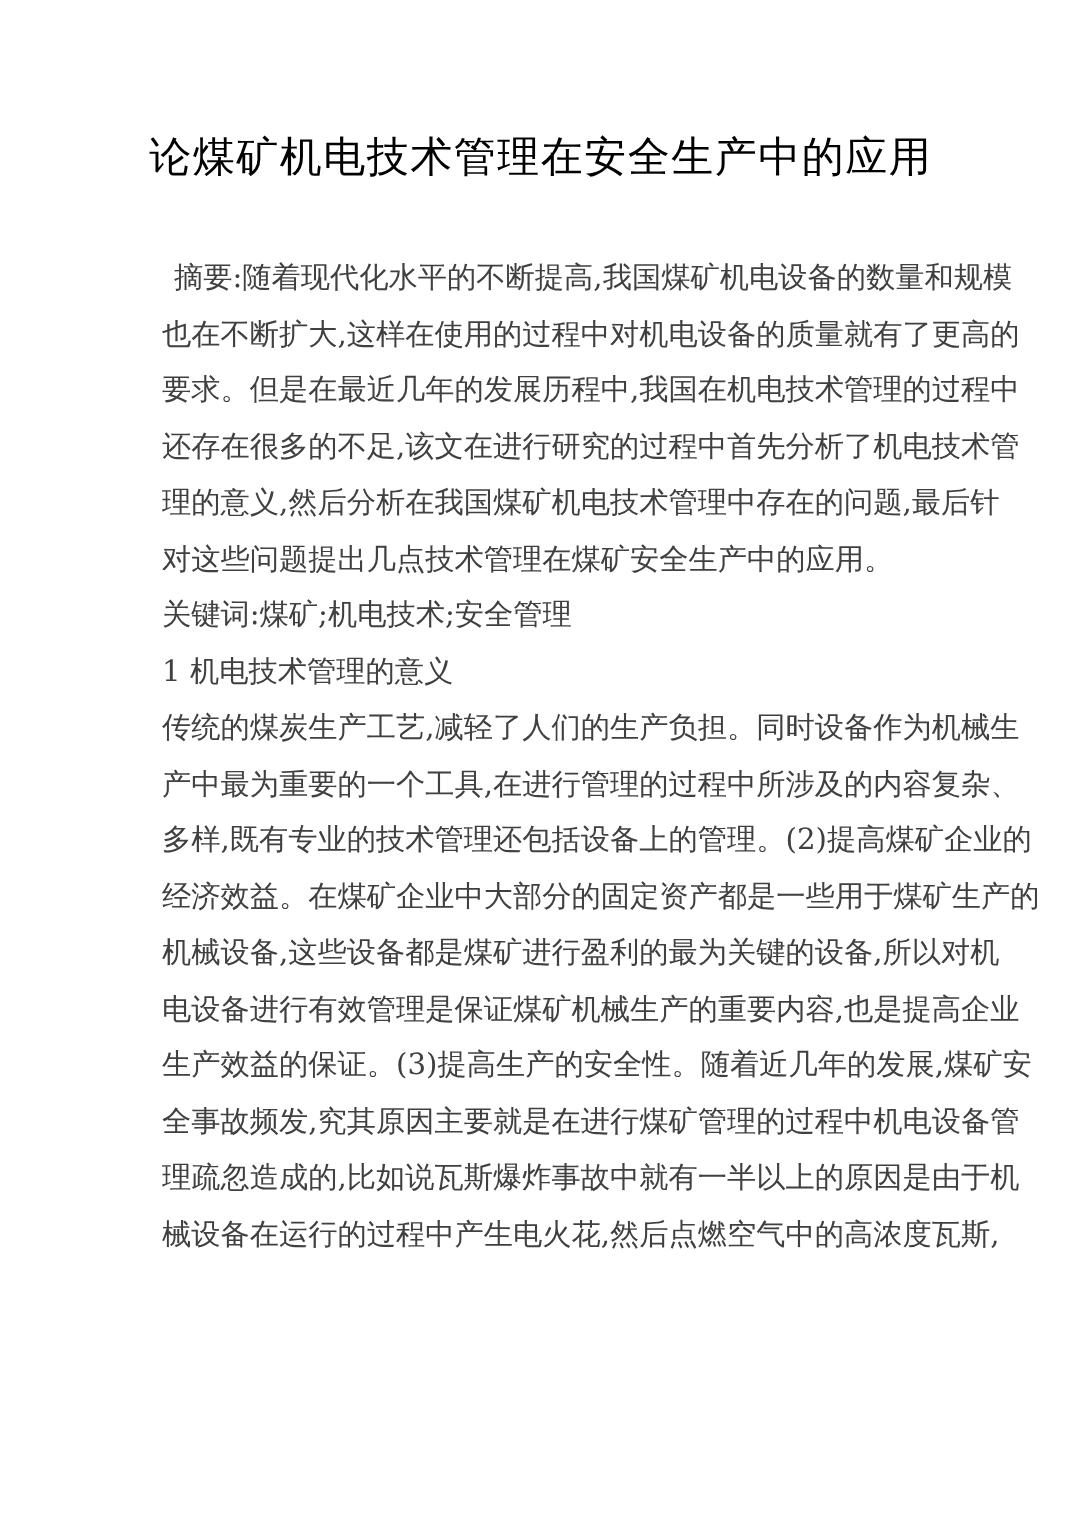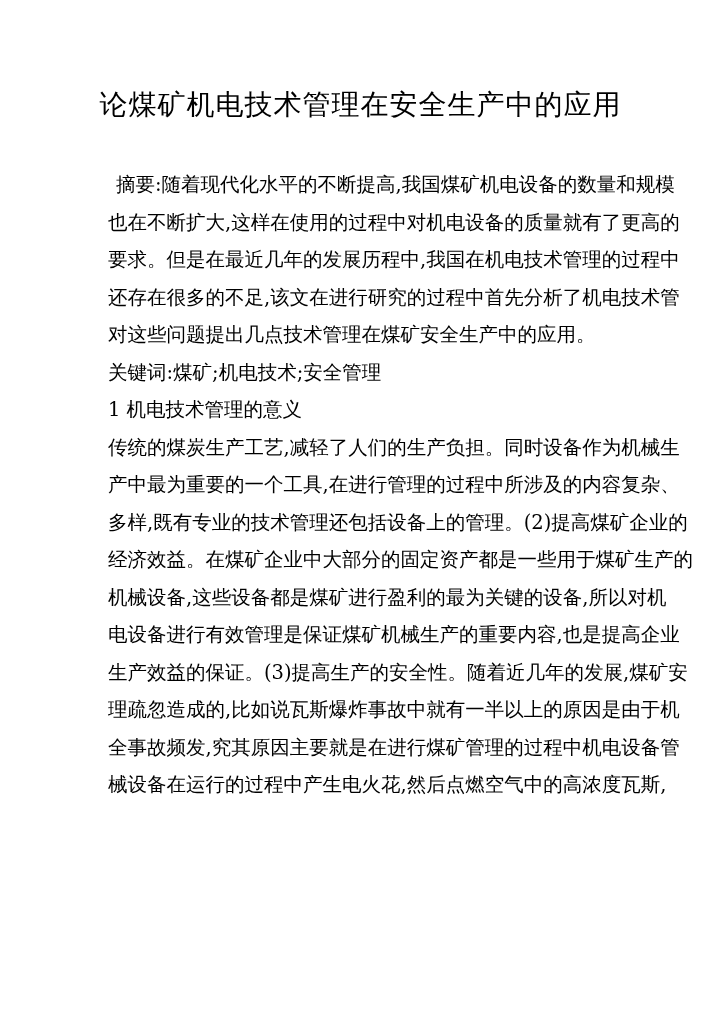--- a/index.html
+++ b/index.html
@@ -43,21 +43,21 @@
       width: 506px;
     }
     .line {
       display: block;
       height: 37.5px;
       line-height: 37.5px;
       font-size: 19.5px;
       white-space: nowrap;
       text-align: justify;
       text-align-last: justify;
-      color: #000000;
+      color: #404040;
     }
     .line.short {
       text-align-last: left;
     }
     .line.indent {
       padding-left: 8px;
     }
   </style>
 </head>
 <body>
@@ -66,34 +66,35 @@
 
   <h1 class="title">论煤矿机电技术管理在安全生产中的应用</h1>
 
   <div class="body">
 
     <div>
       <span class="line indent">摘要:随着现代化水平的不断提高,我国煤矿机电设备的数量和规模</span>
       <span class="line">也在不断扩大,这样在使用的过程中对机电设备的质量就有了更高的</span>
       <span class="line">要求。但是在最近几年的发展历程中,我国在机电技术管理的过程中</span>
       <span class="line">还存在很多的不足,该文在进行研究的过程中首先分析了机电技术管</span>
+      <span class="line">理的意义,然后分析在我国煤矿机电技术管理中存在的问题,最后针</span>
       <span class="line short">对这些问题提出几点技术管理在煤矿安全生产中的应用。</span>
     </div>
 
     <span class="line short">关键词:煤矿;机电技术;安全管理</span>
 
     <span class="line short">1 机电技术管理的意义</span>
 
     <div>
       <span class="line">传统的煤炭生产工艺,减轻了人们的生产负担。同时设备作为机械生</span>
       <span class="line">产中最为重要的一个工具,在进行管理的过程中所涉及的内容复杂、</span>
       <span class="line">多样,既有专业的技术管理还包括设备上的管理。(2)提高煤矿企业的</span>
       <span class="line">经济效益。在煤矿企业中大部分的固定资产都是一些用于煤矿生产的</span>
       <span class="line">机械设备,这些设备都是煤矿进行盈利的最为关键的设备,所以对机</span>
       <span class="line">电设备进行有效管理是保证煤矿机械生产的重要内容,也是提高企业</span>
       <span class="line">生产效益的保证。(3)提高生产的安全性。随着近几年的发展,煤矿安</span>
+      <span class="line">全事故频发,究其原因主要就是在进行煤矿管理的过程中机电设备管</span>
       <span class="line">理疏忽造成的,比如说瓦斯爆炸事故中就有一半以上的原因是由于机</span>
-      <span class="line">全事故频发,究其原因主要就是在进行煤矿管理的过程中机电设备管</span>
       <span class="line">械设备在运行的过程中产生电火花,然后点燃空气中的高浓度瓦斯,</span>
     </div>
 
   </div>
 </div>
 
 </body></html>

